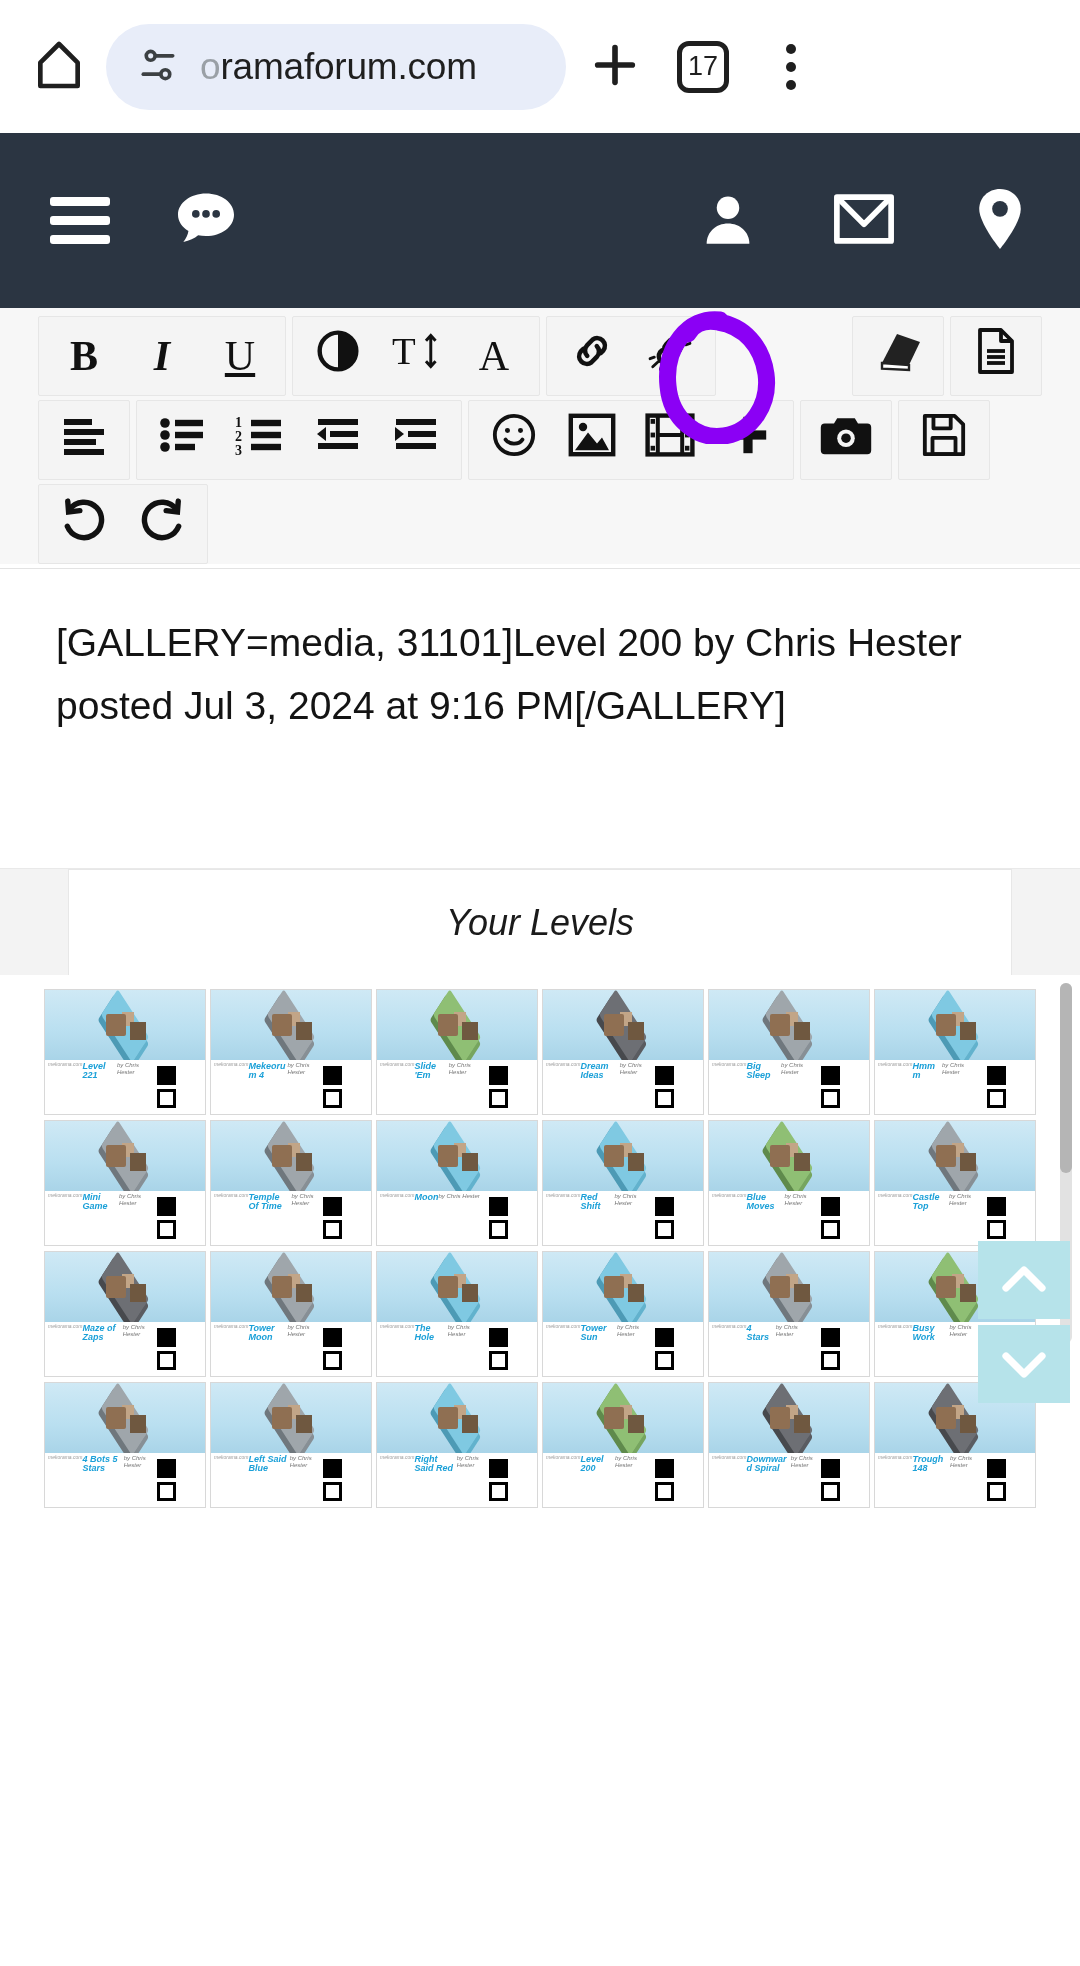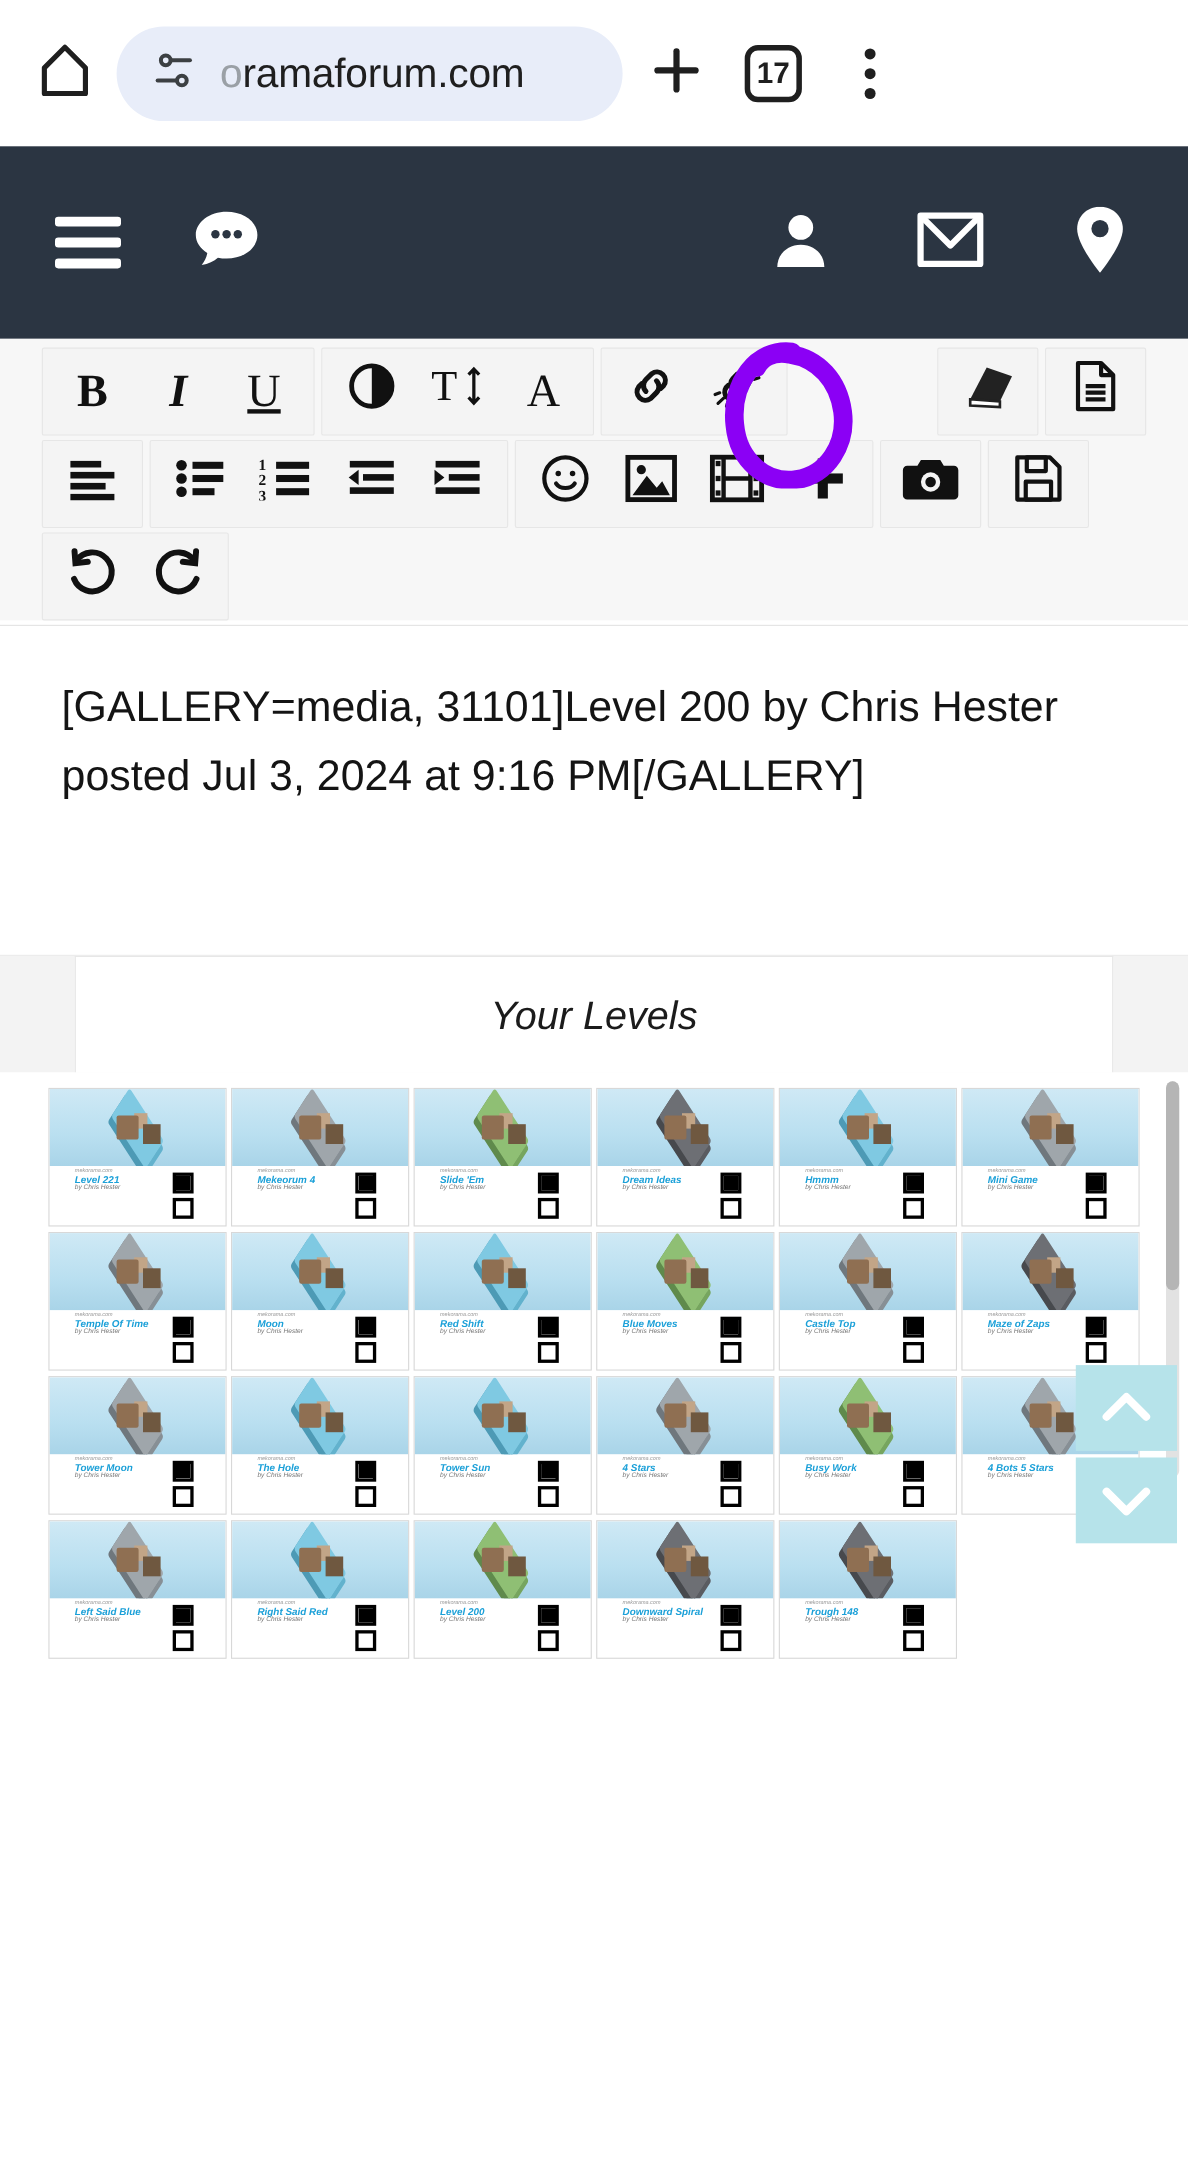--- a/index.html
+++ b/index.html
@@ -48,21 +48,21 @@
     width: 78px; height: 78px;
     display: flex; align-items: center; justify-content: center;
     flex: 0 0 auto;
   }
   .tab-count {
     width: 52px; height: 52px;
     border: 5px solid #1f1f1f;
     border-radius: 12px;
     display: flex; align-items: center; justify-content: center;
     font-size: 27px;
-    font-weight: bold;
+    font-weight: normal;
     color: #1f1f1f;
   }
   .kebab { display: flex; flex-direction: column; gap: 8px; align-items: center; }
   .kebab i { width: 10px; height: 10px; border-radius: 50%; background: #1f1f1f; display: block; }
 
   
   .forum-nav {
     height: 175px;
     background: #2b3542;
     display: flex;
@@ -204,23 +204,22 @@
 
   .level-meta {
     flex: 1 1 auto;
     display: flex;
     padding: 2px 3px;
     gap: 2px;
   }
   .level-textcol {
     flex: 1 1 auto;
     display: flex;
-    flex-direction: column;
+    flex-direction: row;
     min-width: 0;
-    margin-left: 20px;
   }
   .level-site {
     font-size: 5px;
     color: #9b9b9b;
     line-height: 1.1;
     white-space: nowrap;
   }
   .level-name {
     font-size: 9px;
     font-weight: bold;
@@ -693,20 +692,31 @@
             <div class="level-meta">
               <div class="level-textcol">
                 <div class="level-site">mekorama.com</div>
                 <div class="level-name">Dream Ideas</div>
                 <div class="level-by">by Chris Hester</div>
               </div>
               <div class="level-qr"></div>
             </div>
           </div>
           <div class="level-card">
+            <div class="level-thumb stone"></div>
+            <div class="level-meta">
+              <div class="level-textcol">
+                <div class="level-site">mekorama.com</div>
+                <div class="level-name">Big Sleep</div>
+                <div class="level-by">by Chris Hester</div>
+              </div>
+              <div class="level-qr"></div>
+            </div>
+          </div>
+          <div class="level-card">
             <div class="level-thumb water"></div>
             <div class="level-meta">
               <div class="level-textcol">
                 <div class="level-site">mekorama.com</div>
                 <div class="level-name">Hmmm</div>
                 <div class="level-by">by Chris Hester</div>
               </div>
               <div class="level-qr"></div>
             </div>
           </div>

